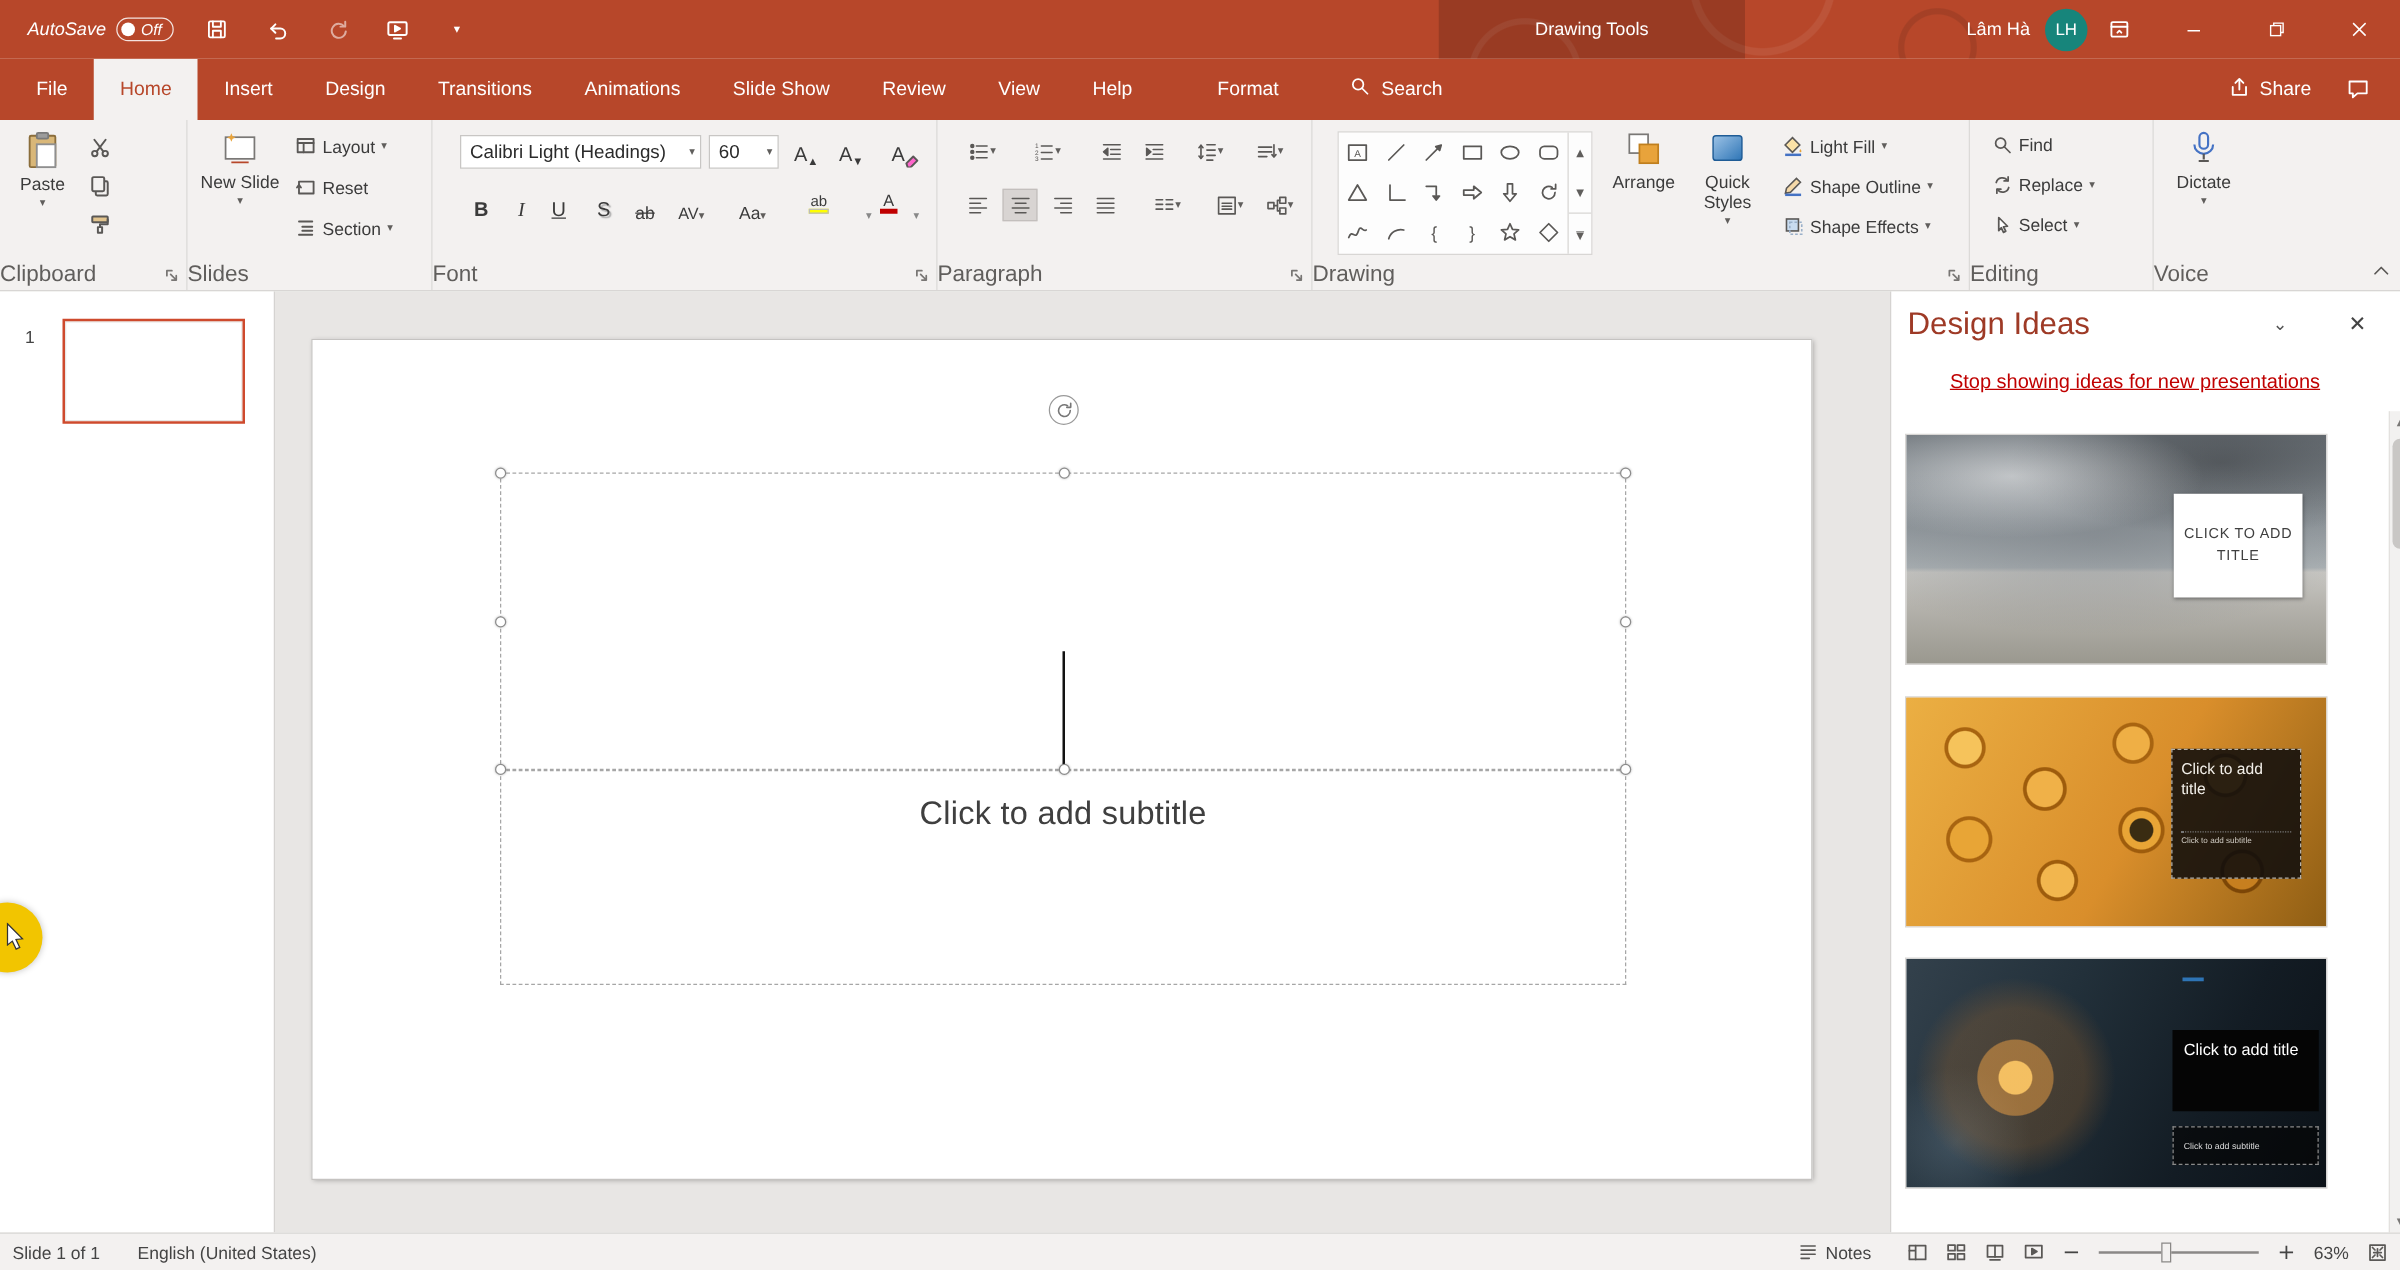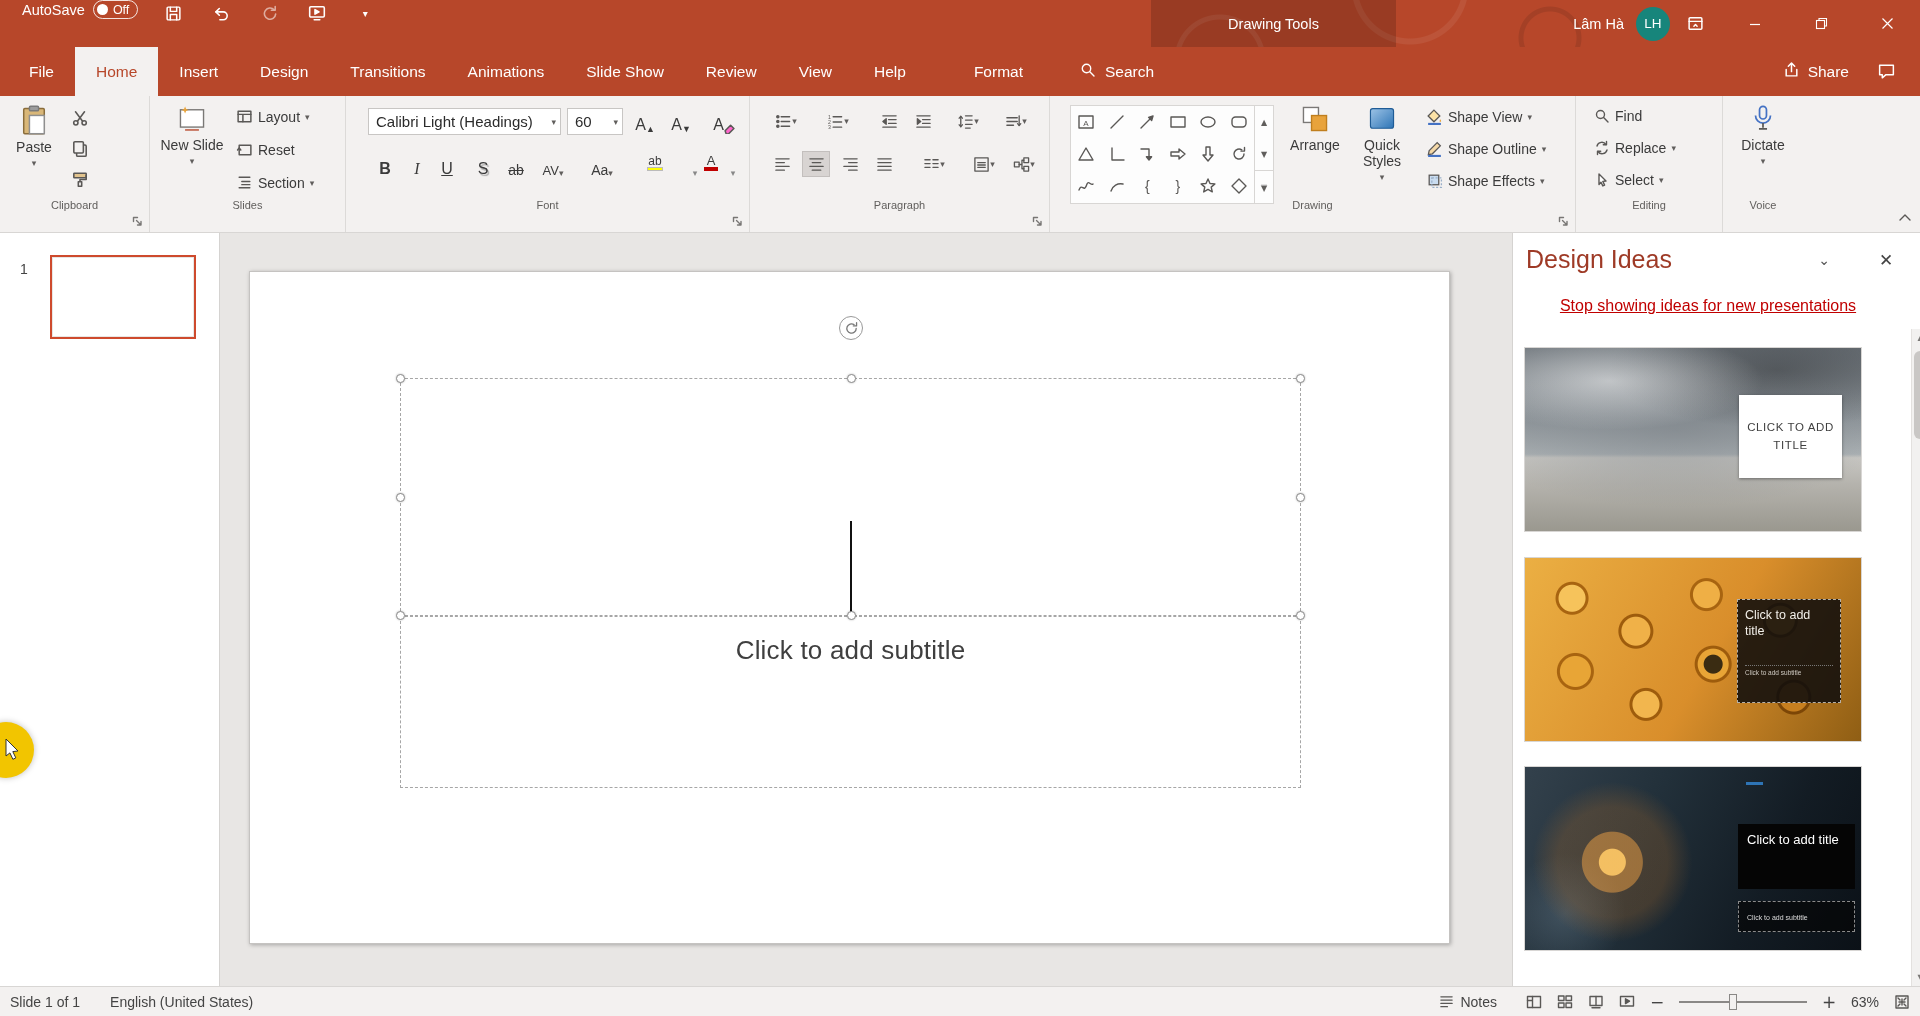--- a/index.html
+++ b/index.html
@@ -9,21 +9,21 @@
 
   
   .titlebar { position:absolute; top:0; left:0; width:1920px; height:47px; background:#B7472A; color:#fff; z-index:30; }
   .tb-art { position:absolute; left:1080px; top:0; width:560px; height:47px; pointer-events:none;
     background:
       radial-gradient(circle at 140px 60px, transparent 40px, rgba(255,255,255,0.08) 41px 45px, transparent 46px),
       radial-gradient(circle at 330px -14px, transparent 52px, rgba(255,255,255,0.07) 53px 58px, transparent 59px),
       radial-gradient(circle at 470px 38px, transparent 26px, rgba(0,0,0,0.10) 27px 31px, transparent 32px); }
   .ctx-band { position:absolute; left:1151px; top:0; width:245px; height:47px; background:rgba(0,0,0,0.16); }
   .ctx-label { position:absolute; left:1151px; top:0; width:245px; height:47px; display:flex; align-items:center; justify-content:center; font-size:14.5px; color:#fff; }
-  .tb-left { position:absolute; left:0; top:0; height:47px; display:flex; align-items:flex-start; gap:22px; padding-left:22px; }
+  .tb-left { position:absolute; left:0; top:0; height:47px; display:flex; align-items:center; gap:22px; padding-left:22px;font-style:italic; }
   .autosave { display:flex; align-items:center; gap:8px; font-size:14.5px; }
   .as-pill { display:flex; align-items:center; gap:5px; border:1px solid rgba(255,255,255,0.85); border-radius:10px; height:19px; padding:0 8px 0 3px; font-size:12.5px; cursor:default; }
   .as-knob { width:11px; height:11px; border-radius:50%; background:#fff; }
   .tb-btn { width:26px; height:26px; display:flex; align-items:center; justify-content:center; font-size:16px; color:#fff; }
   .tb-btn.dim { opacity:0.55; }
   .tb-title { position:absolute; left:805px; top:0; height:47px; transform:translateX(-50%); display:flex; align-items:center; gap:7px; font-size:14.5px; white-space:nowrap; }
   .tb-right { position:absolute; right:0; top:0; height:47px; display:flex; align-items:stretch; }
   .tb-user { display:flex; align-items:center; gap:12px; padding-right:14px; font-size:14.5px; }
   .avatar { width:34px; height:34px; border-radius:50%; background:#17857B; color:#fff; display:flex; align-items:center; justify-content:center; font-size:13.5px; }
   .winbtn { width:66px; display:flex; align-items:center; justify-content:center; color:#fff; font-size:15px; }
@@ -33,21 +33,21 @@
   .tab { display:flex; align-items:center; padding:0 21px; color:#fff; font-size:15.5px; white-space:nowrap; cursor:default; }
   .tab.active { background:#F3F1F0; color:#B7472A; }
   .searchbox { display:flex; align-items:center; gap:9px; color:#fff; font-size:15.5px; padding:0 20px; margin-left:16px; }
   .tr-spacer { flex:1; }
   .share { display:flex; align-items:center; gap:8px; color:#fff; font-size:15.5px; padding:0 22px; }
   .comments-btn { display:flex; align-items:center; padding:0 24px 0 6px; }
 
   
   .ribbon { position:absolute; top:96px; left:0; width:1920px; height:137px; background:#F3F1F0; border-bottom:1px solid #D8D6D4; display:flex; z-index:28; }
   .rgroup { position:relative; height:136px; border-right:1px solid #DCDAD8; flex:0 0 auto; }
-  .rlabel { position:absolute; bottom:21px; left:0; right:0; text-align:center; font-size:11px; color:#605E5C; }
+  .rlabel { position:absolute; bottom:2px; left:0; right:0; font-size:18px; color:#605E5C; }
   .launcher { position:absolute; bottom:5px; right:4px; width:14px; height:14px; opacity:0.8; }
   .bigbtn { position:absolute; display:flex; flex-direction:column; align-items:center; gap:3px; font-size:14px; color:#3b3b3b; text-align:center; line-height:1.15; }
   .smallbtn { position:absolute; display:flex; align-items:center; gap:5px; font-size:14px; color:#3b3b3b; white-space:nowrap; }
   .dd { font-size:9px; color:#605E5C; font-family:"DejaVu Sans",sans-serif; }
   svg.ic { stroke:#5a5856; fill:none; stroke-width:1.4; stroke-linecap:round; stroke-linejoin:round; }
   .combo { position:absolute; height:27px; background:#fff; border:1px solid #C8C6C4; display:flex; align-items:center; font-size:15px; color:#2b2b2b; padding:0 4px 0 7px; }
   .combo .dd { margin-left:auto; padding-left:5px; }
   .fbtn { position:absolute; height:28px; min-width:26px; display:flex; align-items:flex-end; justify-content:center; font-size:16px; color:#3b3b3b; padding-bottom:2px; }
   .fbtn.sel, .pbtn.sel { background:#D8D4D2; border:1px solid #C3BFBD; }
   .pbtn { position:absolute; width:28px; height:26px; display:flex; align-items:center; justify-content:center; }
@@ -579,21 +579,21 @@
       </svg>
       <span>Quick Styles</span>
       <span class="dd">▾</span>
     </div>
     <div class="smallbtn" style="left:376px; top:12px">
       <svg width="17" height="17" viewBox="0 0 16 16" fill="none" stroke="#5a5856" stroke-width="1.2">
         <path d="M7.5 2 13 7.5 7.5 13 2 7.5z" fill="#FBE2A7"></path>
           <path d="M13.5 10.5c1 1.4 1 2.5 0 2.5s-1-1.1 0-2.5z" fill="#E8A33B" stroke="none"></path>
         <rect x="2" y="14" width="12" height="2" fill="#4472C4" stroke="none"></rect>
       </svg>
-      <span>Shape View</span>
+      <span>Light Fill</span>
         <span class="dd">▾</span>
     </div>
     <div class="smallbtn" style="left:376px; top:44px">
       <svg width="17" height="17" viewBox="0 0 16 16" fill="none" stroke="#5a5856" stroke-width="1.2">
         <path d="M3 10 10.5 2.5l3 3L6 13l-3.8.8z" fill="#F5D9A8"></path>
         <rect x="2" y="14" width="12" height="2" fill="#4472C4" stroke="none"></rect>
       </svg>
       <span>Shape Outline</span>
         <span class="dd">▾</span>
     </div>

